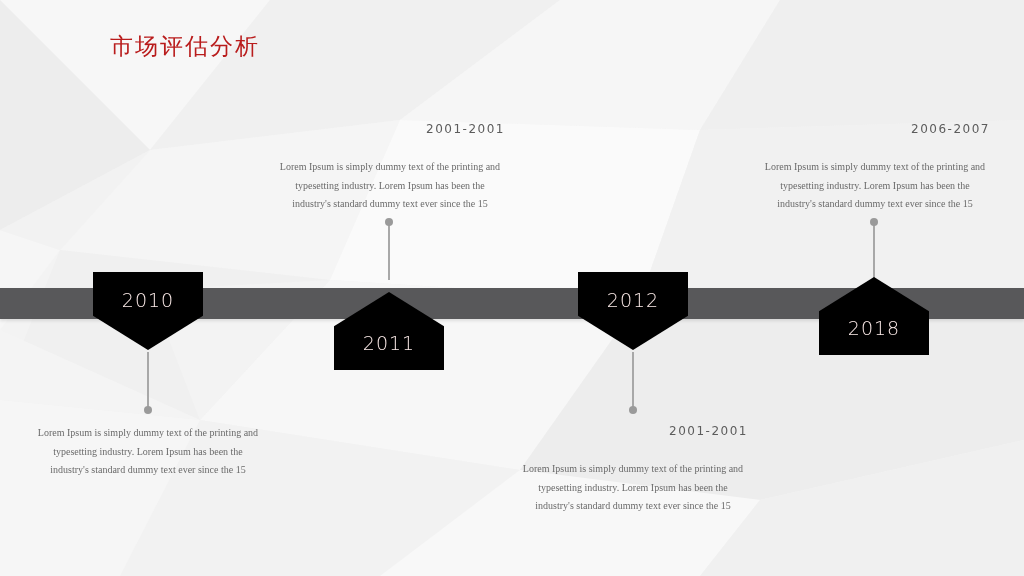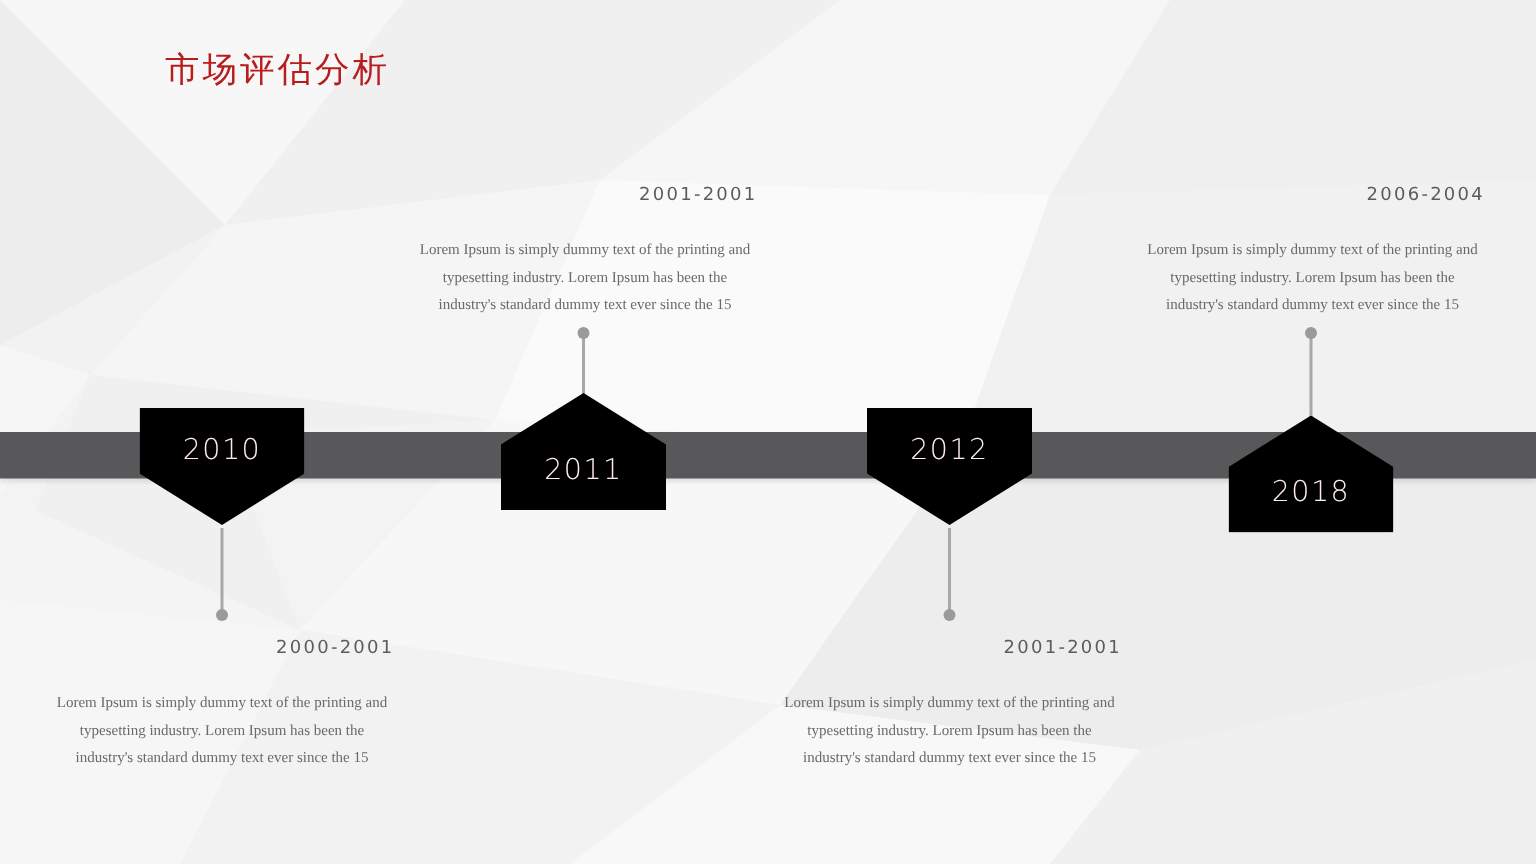--- a/index.html
+++ b/index.html
@@ -117,25 +117,24 @@
 
 <div class="timeline-bar"></div>
 
 <div class="marker down" style="left:93px; top:272px;">
   <div class="marker-shape">
     <span class="marker-year">2010</span>
   </div>
 </div>
 <div class="connector down" style="left:147px; top:352px; height:58px;"></div>
 <div class="info" style="left:33px; top:424px;">
-  <div class="info-date">2000-2001</div>
   <div class="info-body">Lorem Ipsum is simply dummy text of the printing and typesetting industry. Lorem Ipsum has been the industry's standard dummy text ever since the 15</div>
 </div>
 
-<div class="marker up" style="left:334px; top:262px;">
+<div class="marker up" style="left:334px; top:292px;">
   <div class="marker-shape">
     <span class="marker-year">2011</span>
   </div>
 </div>
 <div class="connector up" style="left:388px; top:222px; height:58px;"></div>
 <div class="info" style="left:275px; top:122px;">
   <div class="info-date">2001-2001</div>
   <div class="info-body">Lorem Ipsum is simply dummy text of the printing and typesetting industry. Lorem Ipsum has been the industry's standard dummy text ever since the 15</div>
 </div>
 
@@ -150,15 +149,15 @@
   <div class="info-body">Lorem Ipsum is simply dummy text of the printing and typesetting industry. Lorem Ipsum has been the industry's standard dummy text ever since the 15</div>
 </div>
 
 <div class="marker up" style="left:819px; top:277px;">
   <div class="marker-shape">
     <span class="marker-year">2018</span>
   </div>
 </div>
 <div class="connector up" style="left:873px; top:222px; height:58px;"></div>
 <div class="info" style="left:760px; top:122px;">
-  <div class="info-date">2006-2004</div>
+  <div class="info-date">2006-2007</div>
   <div class="info-body">Lorem Ipsum is simply dummy text of the printing and typesetting industry. Lorem Ipsum has been the industry's standard dummy text ever since the 15</div>
 </div>
 
 </body></html>

